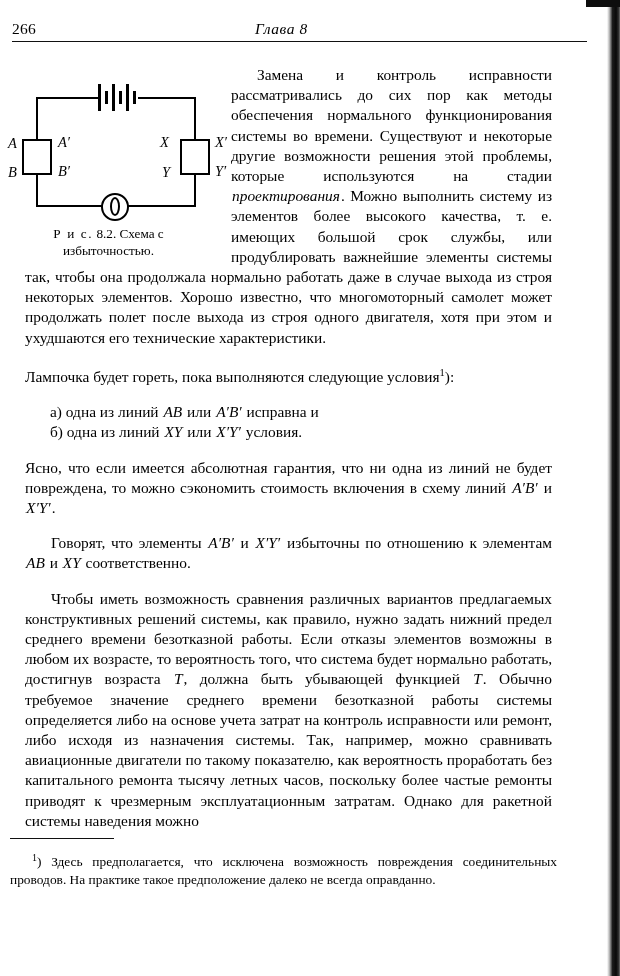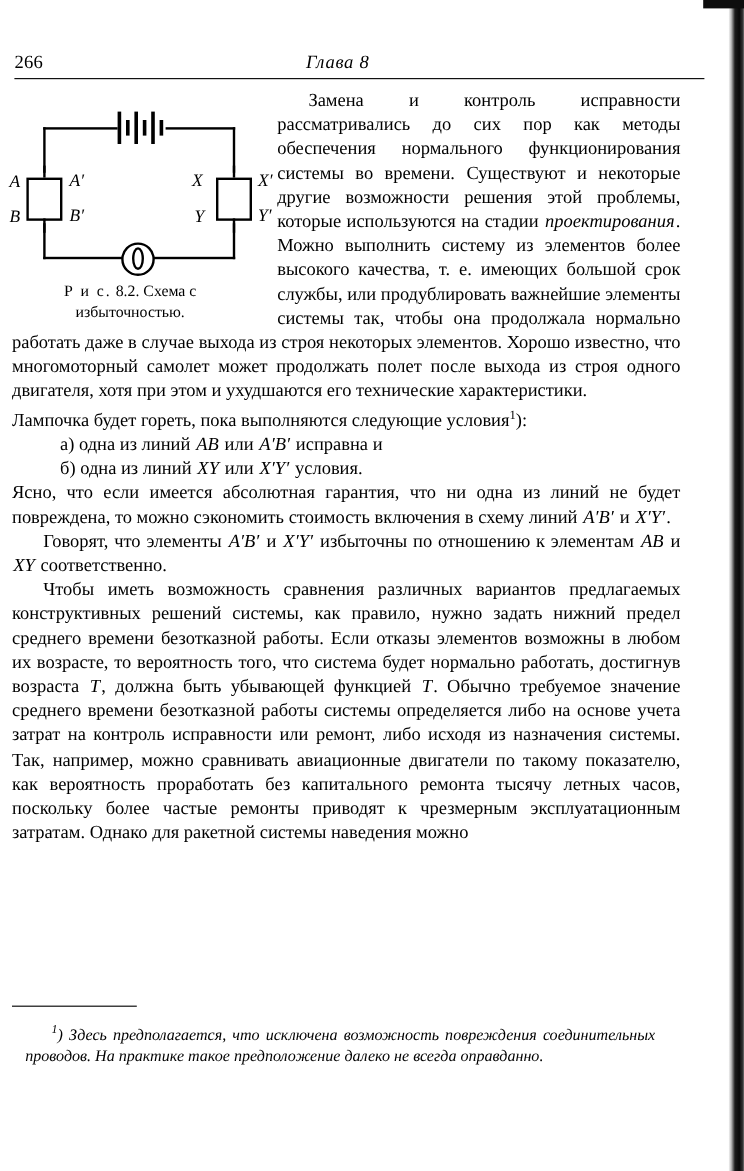--- a/index.html
+++ b/index.html
@@ -43,21 +43,21 @@
     width: 583px;
     height: 976px;
     padding: 0 0 0 10px;
     box-sizing: border-box;
   }
 
   
   .runhead {
     position: relative;
     height: 30px;
-    margin-top: 44px;
+    margin-top: 20px;
   }
   .runhead-folio {
     position: absolute;
     left: 2px;
     top: 0;
     font-size: 15.5px;
     letter-spacing: 0.2px;
   }
   .runhead-title {
     position: absolute;
@@ -89,21 +89,21 @@
   
   .body-col {
     font-size: 15.4px;
     line-height: 20.2px;
     text-align: justify;
     text-justify: inter-word;
     padding-right: 16px;
     hyphens: manual;
   }
   .body-col p {
-    margin: 0;
+    margin: 15px;
     text-indent: 26px;
   }
   .body-col p.noindent { text-indent: 0; }
   .mathvar {
     font-style: italic;
     font-family: "Liberation Serif", "DejaVu Serif", serif;
     padding: 0 1px;
   }
   .sup-note {
     font-size: 10.5px;
@@ -186,22 +186,21 @@
   .footnote-rule {
     width: 104px;
     border-top: 1.5px solid #111;
     margin-bottom: 10px;
   }
   .footnote-text {
     font-size: 13.4px;
     line-height: 17.6px;
     text-align: justify;
     text-indent: 22px;
-    margin: 11px;
-    font-style: italic;
+    margin: 0;
   }
   .footnote-text .fn-marker {
     font-size: 10px;
     vertical-align: super;
   }
 </style>
 </head>
 <body>
 
 <div class="page">

